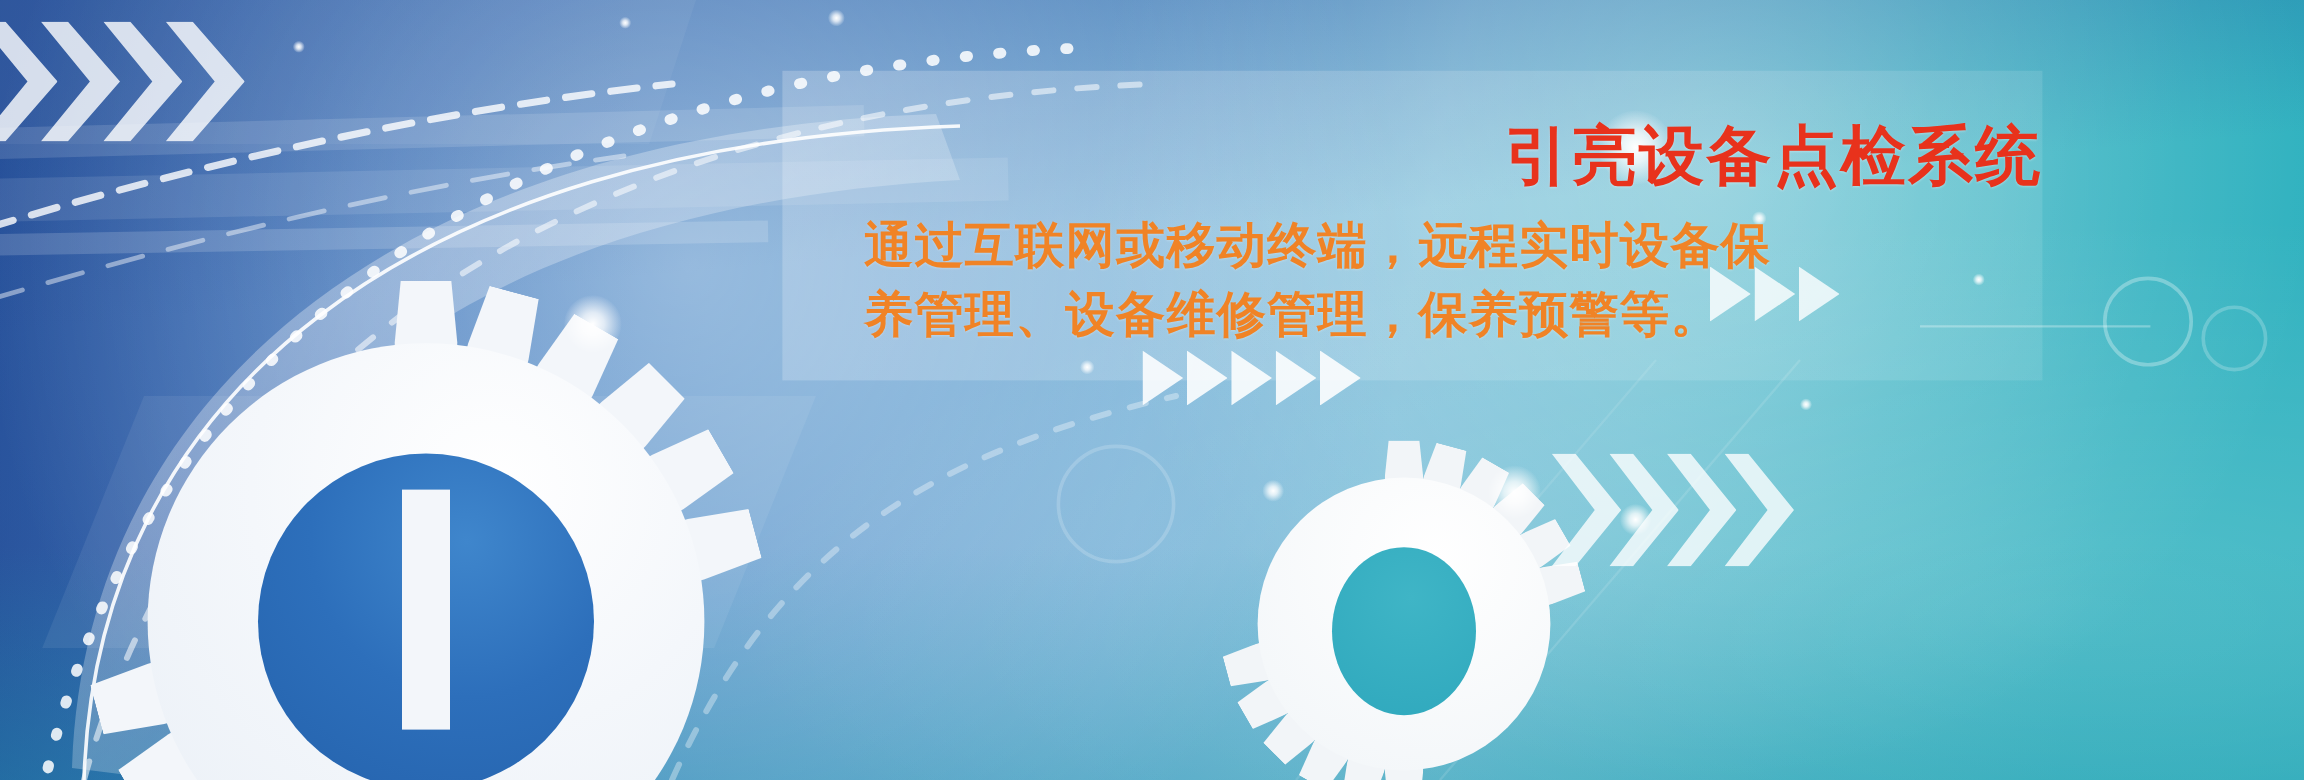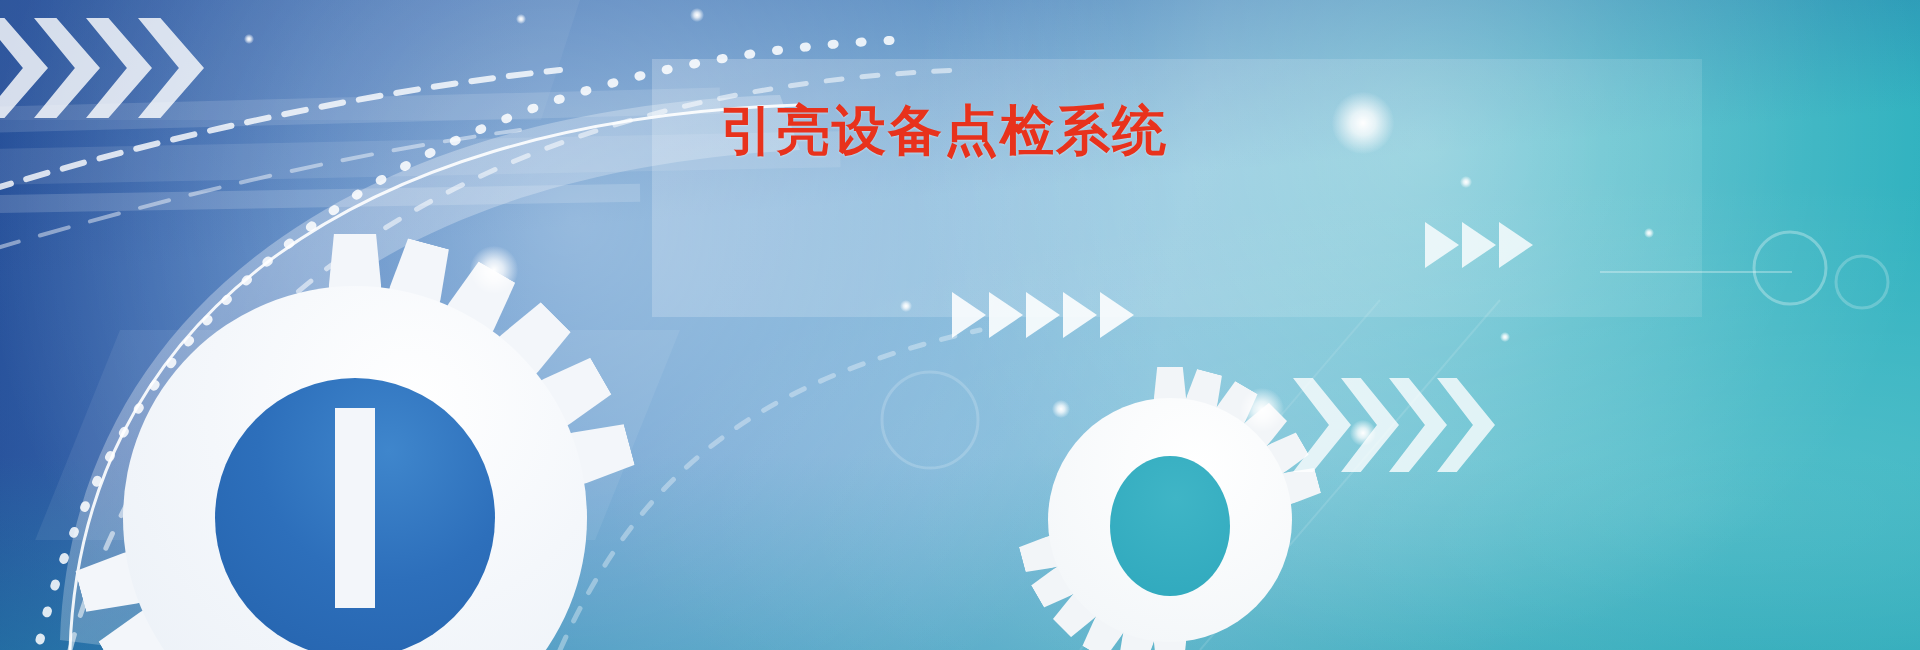--- a/index.html
+++ b/index.html
@@ -124,20 +124,21 @@
     padding:44px 0 0 68px;
   }
   #banner-title{
     margin:0;
     color:#e8321c;
     font-size:54px;
     font-weight:bold;
     letter-spacing:2px;
     line-height:1.0;
     text-shadow:0 1px 2px rgba(255,255,255,.35);
+    text-align:right;
   }
   #banner-subtitle{
     margin:18px 0 0 0;
     color:#f08326;
     font-size:41px;
     font-weight:bold;
     line-height:1.42;
     letter-spacing:1px;
     max-width:790px;
     text-shadow:0 1px 2px rgba(255,255,255,.25);
@@ -253,15 +254,16 @@
   <div class="spark" style="left:690px;top:8px;width:14px;height:14px;"></div>
   <div class="spark" style="left:900px;top:300px;width:12px;height:12px;"></div>
   <div class="spark" style="left:1460px;top:176px;width:12px;height:12px;"></div>
   <div class="spark" style="left:1644px;top:228px;width:10px;height:10px;"></div>
   <div class="spark" style="left:1500px;top:332px;width:10px;height:10px;"></div>
   <div class="spark" style="left:244px;top:34px;width:10px;height:10px;"></div>
   <div class="spark" style="left:516px;top:14px;width:10px;height:10px;"></div>
 
   <div id="text-panel">
     <h1 id="banner-title">引亮设备点检系统</h1>
+    <p id="banner-subtitle">通过互联网或移动终端，远程实时设备保养管理、设备维修管理，保养预警等。</p>
   </div>
 
 </div>
 
 </body></html>

